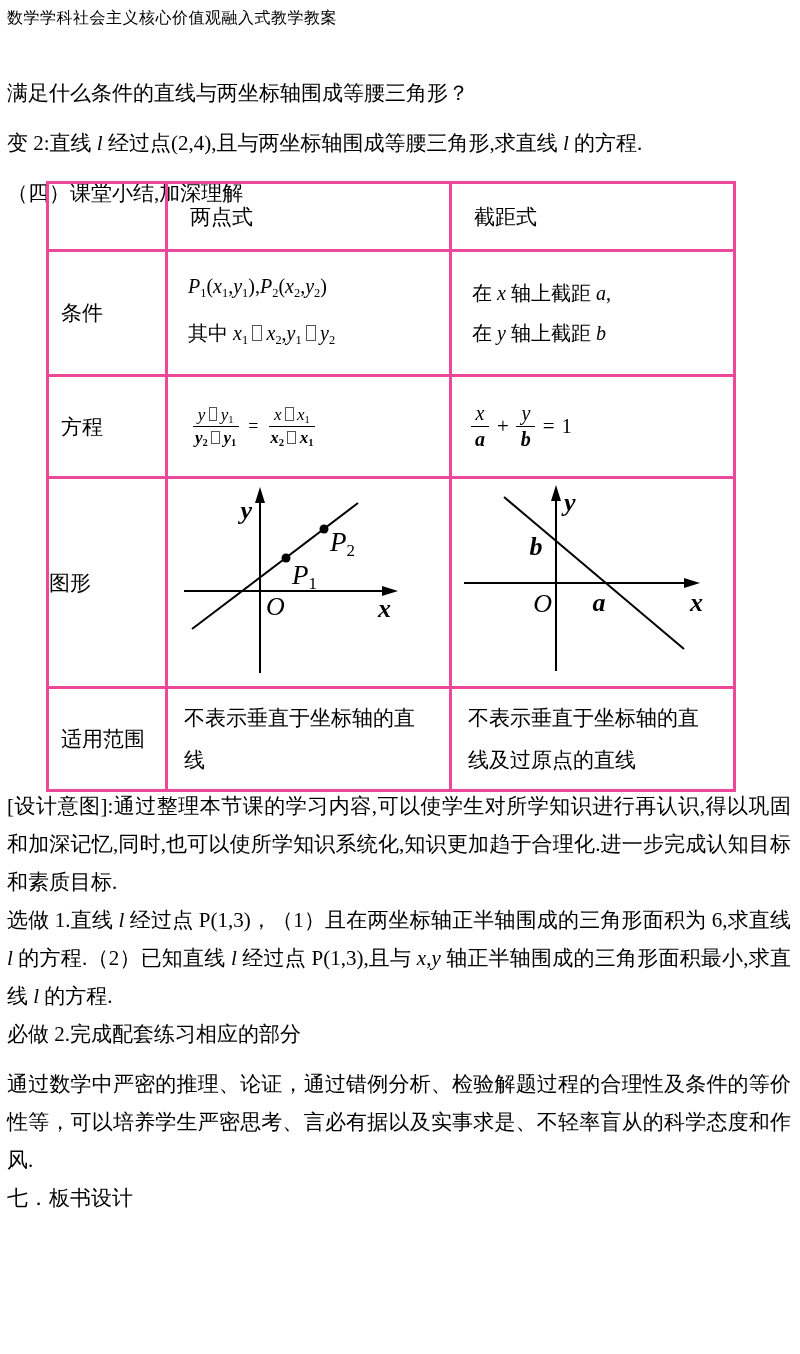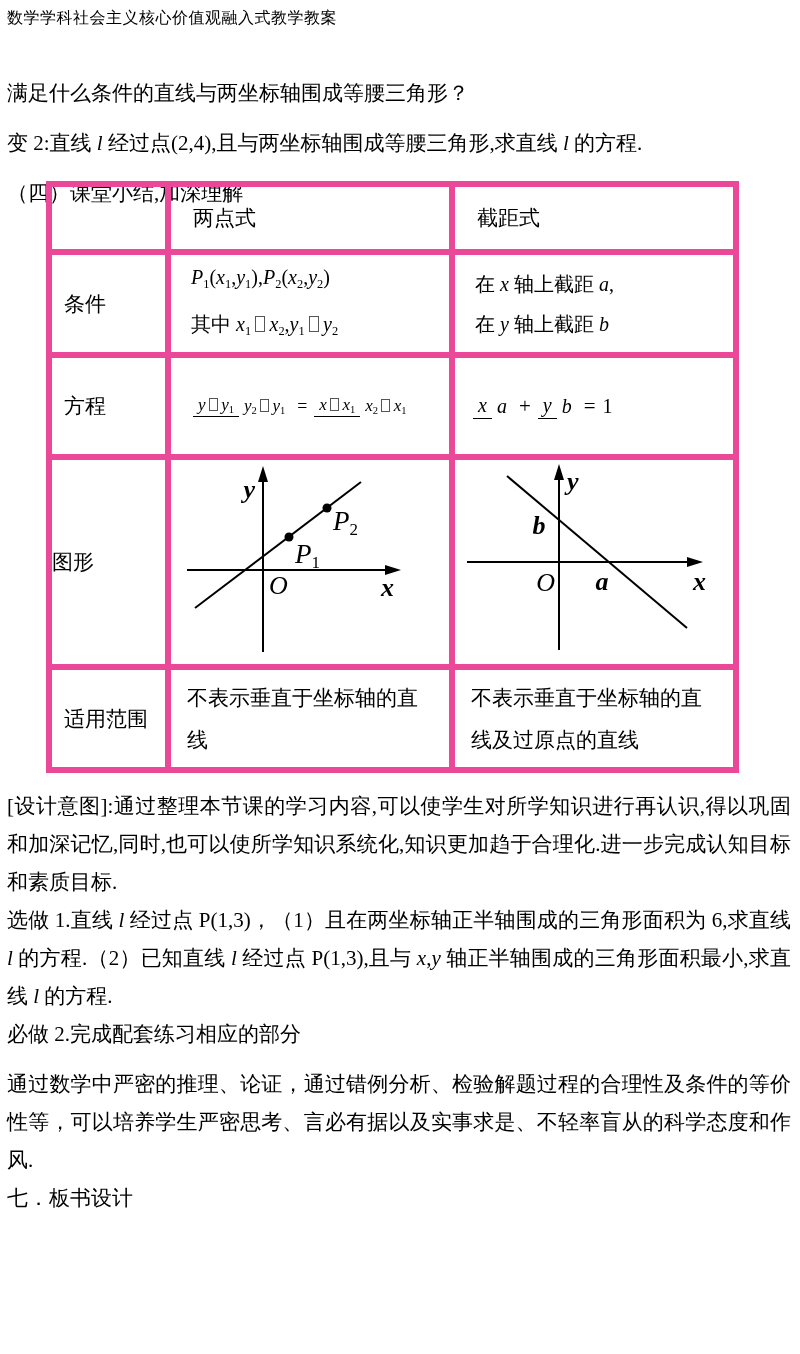--- a/index.html
+++ b/index.html
@@ -11,42 +11,42 @@
   .doc-header {
     position:absolute; left:7px; top:8px;
     font-size:16px; letter-spacing:0.5px; color:#000000;
   }
   .intro { position:absolute; left:7px; top:62px; width:786px; }
   .intro p { font-size:21px; line-height:38px;margin-top:12px; }
   .cmp-wrap { position:absolute; left:46px; top:181px; }
   table.cmp {
     border-collapse:collapse; table-layout:fixed; width:687px;
   }
-  table.cmp td { border:6px solid #ec4899; vertical-align:middle; }
+  table.cmp td { border:3px solid #ec4899; vertical-align:middle; }
   col.c0 { width:119px; } col.c1 { width:284px; } col.c2 { width:284px; }
   tr.r-head td { height:68px; font-size:21px; padding-left:22px; }
-  tr.r-cond td { height:103px; }
+  tr.r-cond td { height:125px; }
   tr.r-eq td   { height:102px; }
   tr.r-graph td{ height:210px; padding:0; }
   tr.r-scope td{ height:103px; }
   td.rowlab { font-size:21px; padding-left:12px; }
   td.cond-cell { font-size:20px; padding-left:20px; }
   .mline { line-height:40px; white-space:nowrap; }
   .mi { font-style:italic; }
   .sub { font-size:0.62em; font-style:normal; vertical-align:-0.3em; }
   .tofu {
     display:inline-block; width:0.52em; height:0.78em;
     border:1px solid #555; margin:0 0.2em; vertical-align:-0.05em;
   }
   .mathrow { display:flex; align-items:center; }
   .mathrow.tp { padding-left:22px; font-size:17px; }
   .mathrow.ic { padding-left:18px; font-size:20px; }
-  .frac { display:inline-flex; flex-direction:row; align-items:center; font-style:normal; }
+  .frac { display:inline-flex; flex-direction:column; align-items:center; font-style:normal; }
   .frac .num { padding:0 5px 1px 5px; border-bottom:1.5px solid #000; white-space:nowrap; }
-  .frac .den { padding:1px 5px 0 5px; white-space:nowrap; }
+  .frac .den { padding:1px 5px 0 5px; white-space:nowrap;font-weight:bold; }
   .op { padding:0 7px; font-size:1.05em; }
   td.scope-cell { font-size:21px; line-height:42px; padding:0 20px 0 16px; }
   svg.graph { display:block; }
   .gax { stroke:#000; stroke-width:2; fill:none; }
   .gline { stroke:#000; stroke-width:2; fill:none; }
   .gdot { fill:#000; stroke:none; }
   .garrow { fill:#000; stroke:none; }
   .gvar { font-family:"Liberation Serif","DejaVu Serif",serif; font-style:italic; font-weight:bold; font-size:26px; fill:#000; }
   .gO { font-family:"Liberation Serif","DejaVu Serif",serif; font-style:italic; font-weight:normal; font-size:26px; fill:#000; }
   .gP { font-family:"Liberation Serif","DejaVu Serif",serif; font-style:italic; font-size:27px; fill:#000; }

